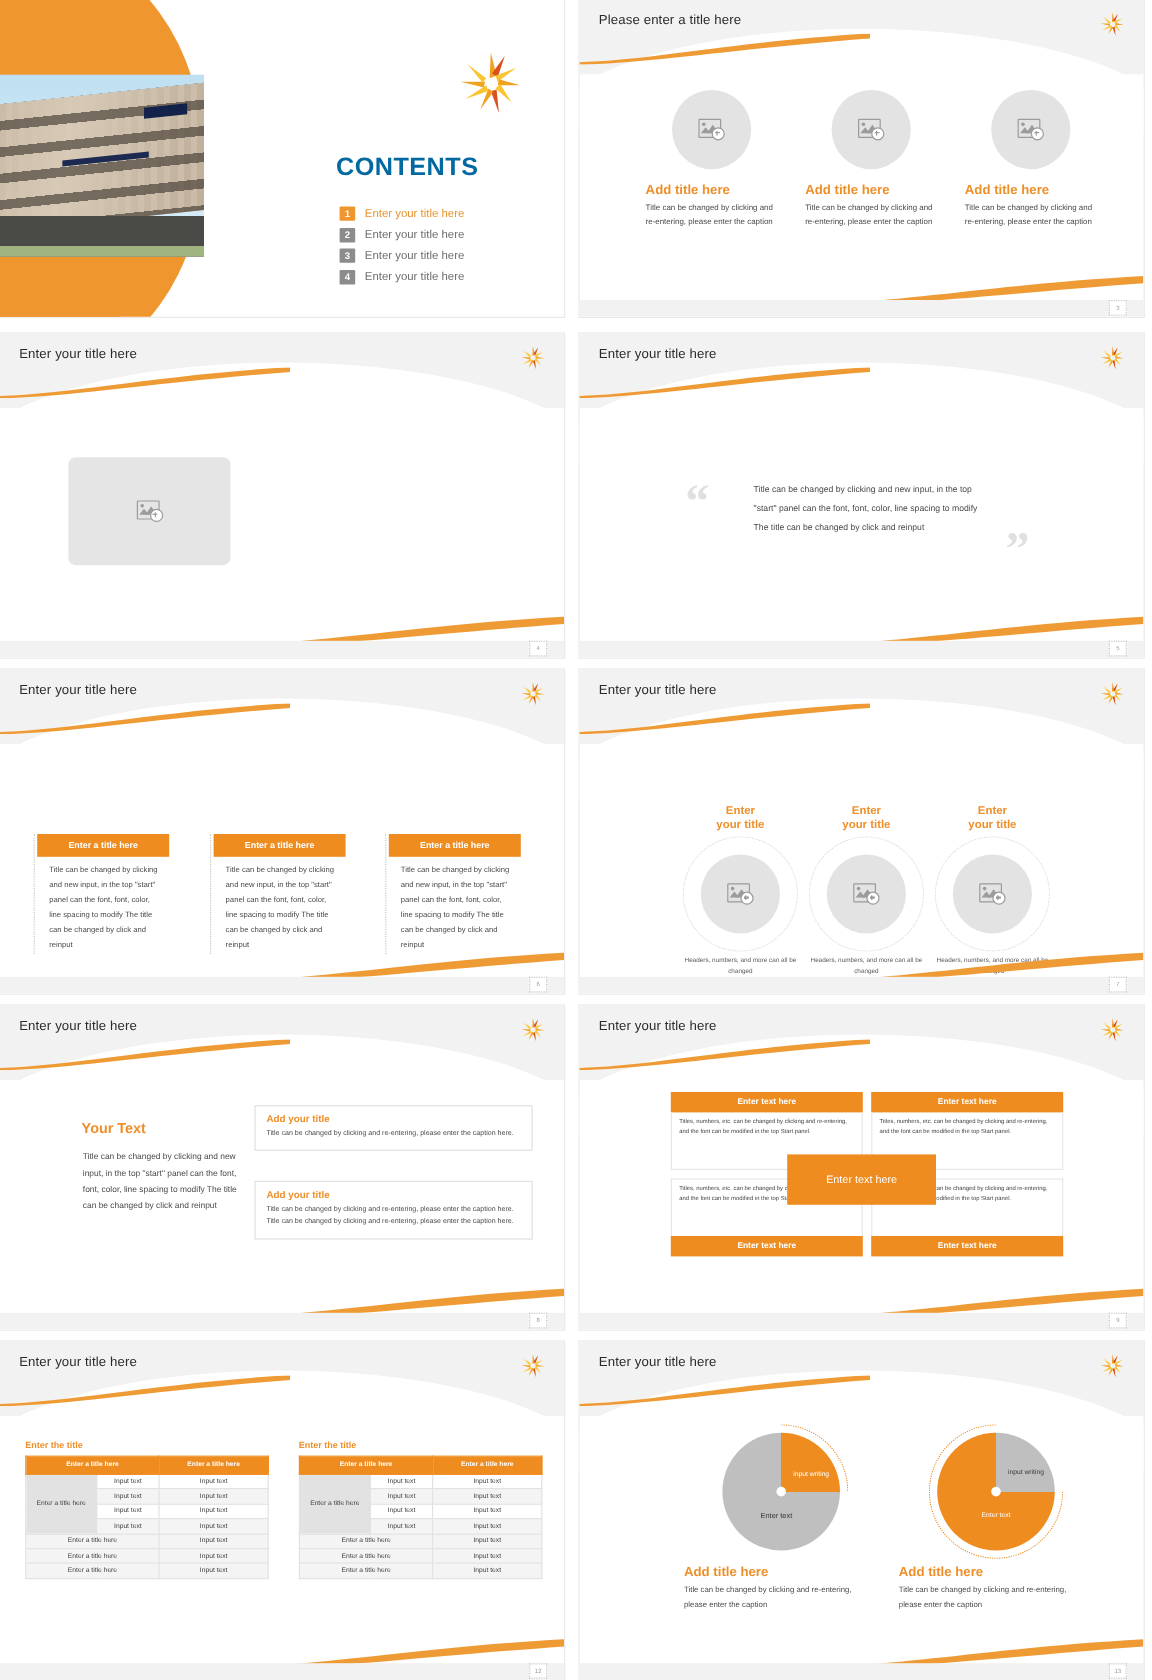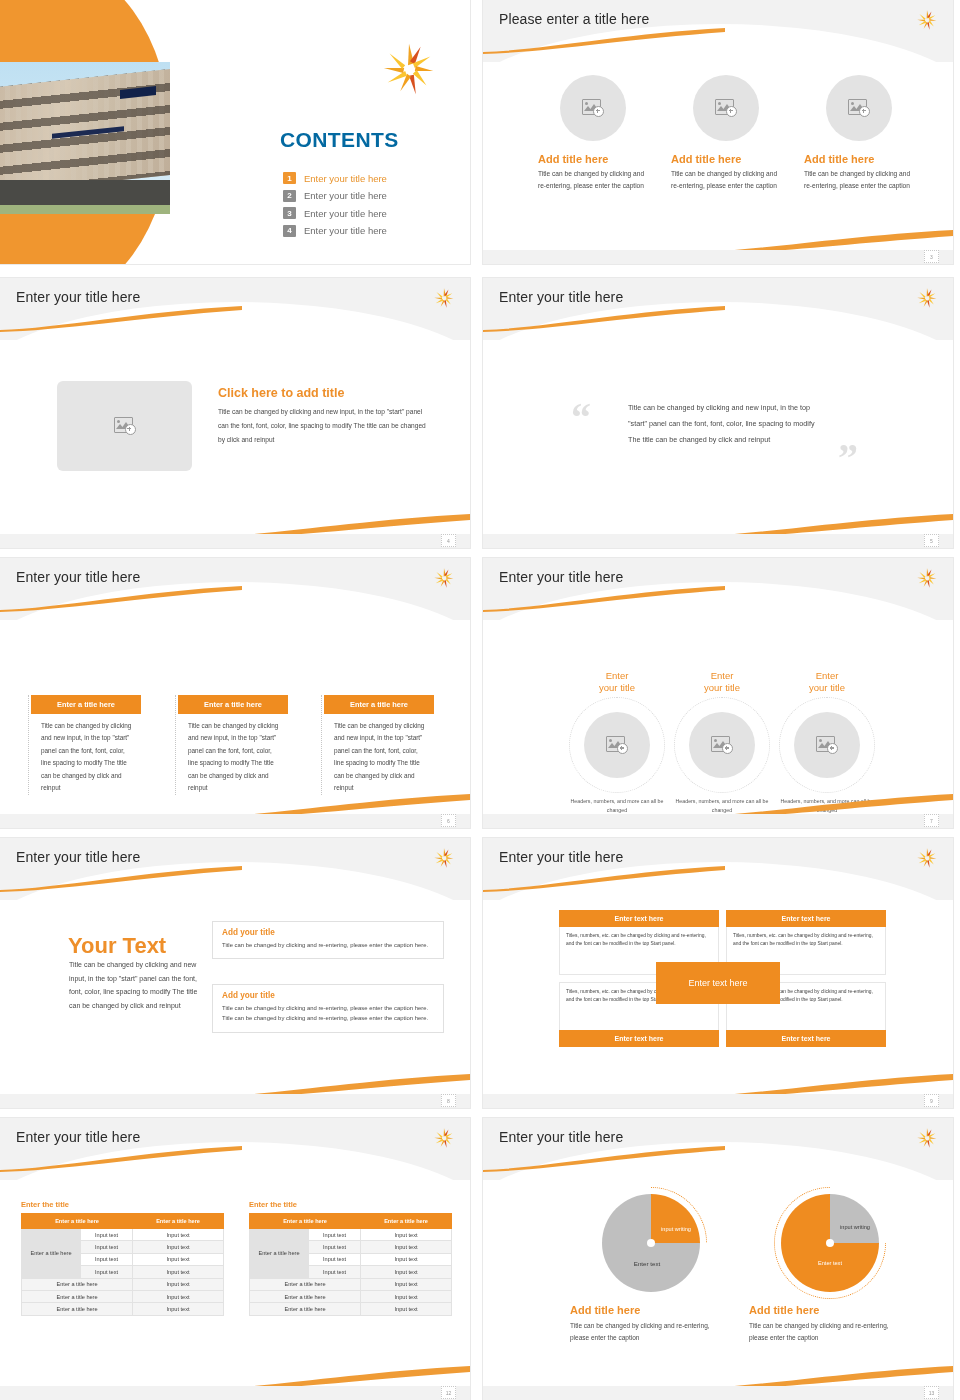--- a/index.html
+++ b/index.html
@@ -8,21 +8,21 @@
 
   
   .slide{position:absolute;width:470px;height:264px;background:#ffffff;overflow:hidden;
          box-shadow:0 0 0 1px #e9e9e9;}
   .slide.h275{height:270px;}
 
   
   .hdr{position:absolute;left:0;top:0;width:100%;height:62px;background:#f2f2f2;}
   .hdr-curve{position:absolute;left:-6%;top:24px;width:112%;height:86px;background:#ffffff;
              border-radius:50% 50% 0 0 / 100% 100% 0 0;}
-  .hdr-title{position:absolute;left:16px;top:11px;font-size:14px;color:#2b2b2b;letter-spacing:.1px;}
+  .hdr-title{position:absolute;left:16px;top:11px;font-size:11px;color:#2b2b2b;letter-spacing:.1px;}
 
   
   .swoosh-tl{position:absolute;left:-8px;top:28px;width:250px;height:26px;overflow:hidden;pointer-events:none;}
   .swoosh-tl svg{display:block;}
   
   .swoosh-br{position:absolute;right:0;bottom:10px;width:250px;height:26px;overflow:hidden;pointer-events:none;}
   .swoosh-br svg{display:block;}
 
   .foot{position:absolute;left:0;bottom:0;width:100%;height:14px;background:#f2f2f2;}
   .pagenum{position:absolute;right:14px;bottom:1px;width:13px;height:11px;border:1px dotted #c8c8c8;
@@ -90,26 +90,26 @@
   .q-close{left:355px;top:160px;}
   .q-body{position:absolute;left:145px;top:122px;width:200px;font-size:7.2px;color:#4a4a4a;line-height:2.2;}
 
   
   .c5{position:absolute;top:137px;width:112px;border-left:1px dotted #c6c6c6;}
   .c5-h{background:#ef8c20;color:#fff;font-size:7.4px;font-weight:bold;text-align:center;padding:5px 0;margin-left:2px;}
   .c5-b{font-size:6.4px;color:#4a4a4a;line-height:1.95;padding:6px 8px 0 12px;}
 
   
   .s6-wrap{position:absolute;top:112px;width:98px;text-align:center;}
-  .s6-t{color:#ee8f2a;font-size:9.5px;font-weight:normal;line-height:1.22;}
+  .s6-t{color:#ee8f2a;font-size:9.5px;font-weight:bold;line-height:1.22;}
   .s6-ring{width:94px;height:94px;border:1px dotted #d9d9d9;border-radius:50%;display:flex;align-items:center;justify-content:center;margin:4px auto 0;}
   .s6-cap{font-size:5.3px;color:#5a5a5a;line-height:1.6;margin-top:4px;}
 
   
-  .s7-h{position:absolute;left:68px;top:95px;color:#ee8f2a;font-size:22px;font-weight:bold;}
+  .s7-h{position:absolute;left:68px;top:95px;color:#ee8f2a;font-size:12px;font-weight:bold;}
   .s7-b{position:absolute;left:69px;top:120px;width:130px;font-size:7px;color:#4a4a4a;line-height:1.95;}
   .s7-box{position:absolute;left:212px;width:212px;border:1px solid #e0e0e0;padding:6px 9px 8px;background:#fff;}
   .s7-bt{color:#ee8f2a;font-size:8.2px;font-weight:bold;margin-bottom:3px;}
   .s7-bb{font-size:5.9px;color:#4a4a4a;line-height:1.75;}
 
   
   .g8{position:absolute;left:76px;top:72px;width:328px;}
   .g8-row{display:flex;gap:7px;}
   .g8-cell{width:160px;}
   .g8-bar{background:#ef8c20;color:#fff;font-size:7px;font-weight:bold;text-align:center;padding:5px 0;}
@@ -291,24 +291,20 @@
 
     <div class="s3-img">
       <span class="imgico">
           <span class="fr"></span>
           <span class="sun"></span>
           <span class="mt"></span>
           <span class="mt2"></span>
           <span class="plus"></span>
         </span>
     </div>
-    <div class="s3-txt">
-      <div class="s3-h">Click here to add title</div>
-      <div class="body-s" style="line-height:2.1;">Title can be changed by clicking and new input, in the top "start" panel can the font, font, color, line spacing to modify The title can be changed by click and reinput</div>
-    </div>
 
     <div class="swoosh-br">
       <svg width="250" height="26" viewBox="0 0 250 26">
           <path d="M250 2 C140 8 60 22 0 24 L0 26 C60 26 140 16 250 8 Z" fill="#ef9b35"></path>
         </svg>
     </div>
     <div class="foot"></div>
     <div class="pagenum">4</div>
   </div>
 

